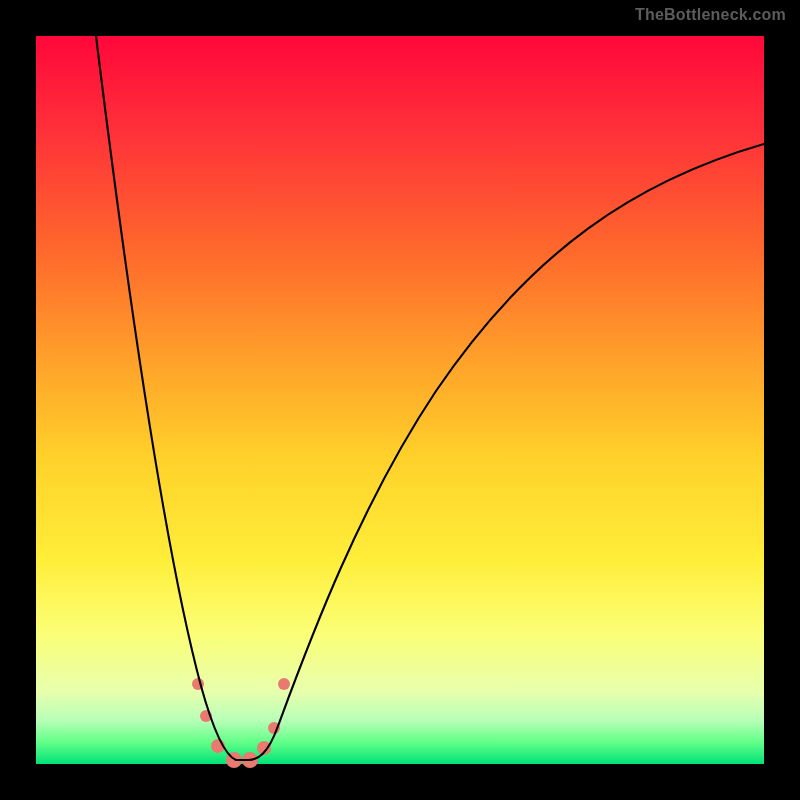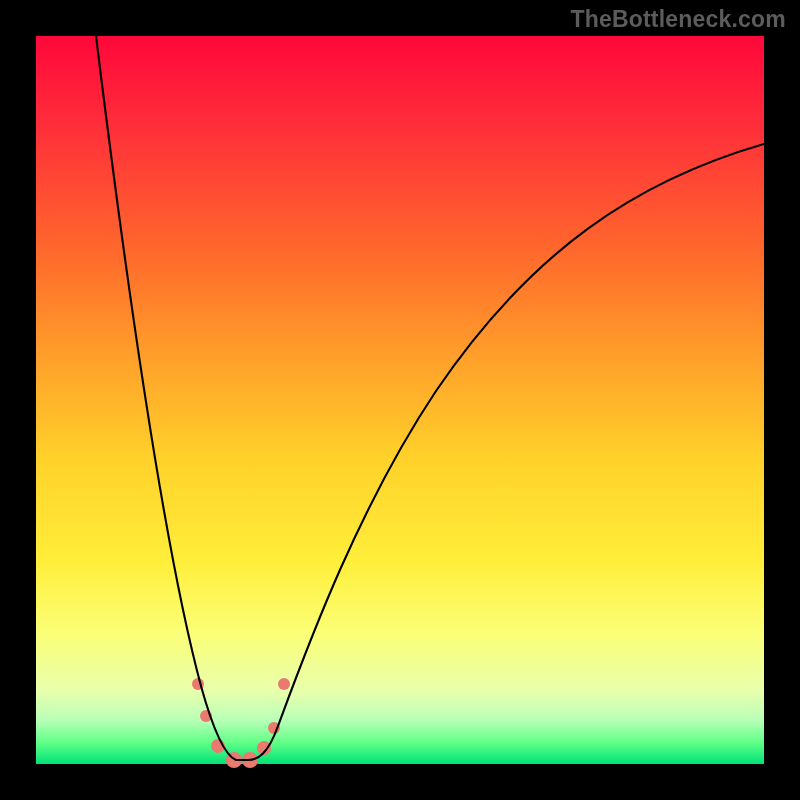--- a/index.html
+++ b/index.html
@@ -37,21 +37,21 @@
       #b8ffb8 94%,
       #62ff88 97%,
       #00e277 100%
     );
   }
   .watermark {
     position: absolute;
     top: 6px;
     right: 14px;
     font-family: Arial, Helvetica, sans-serif;
-    font-size: 23px;
+    font-size: 16px;
     font-weight: 600;
     color: #5c5c5c;
     letter-spacing: 0.2px;
   }
   svg.curves {
     position: absolute;
     left: 0;
     top: 0;
     width: 728px;
     height: 728px;

